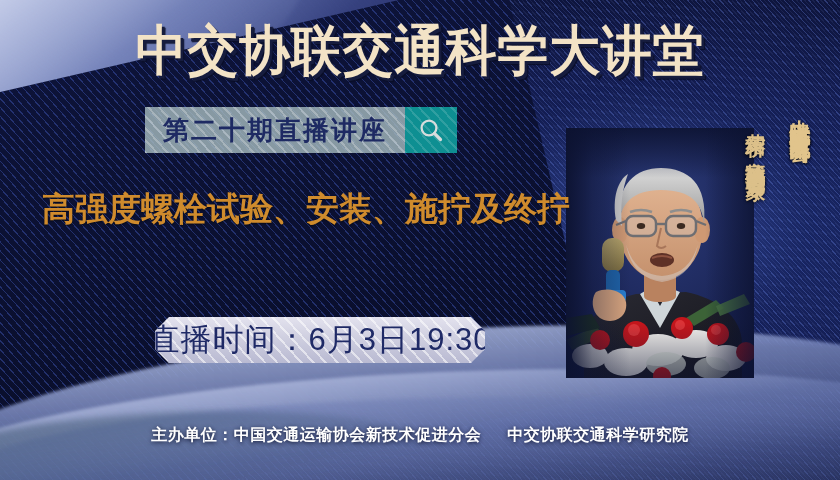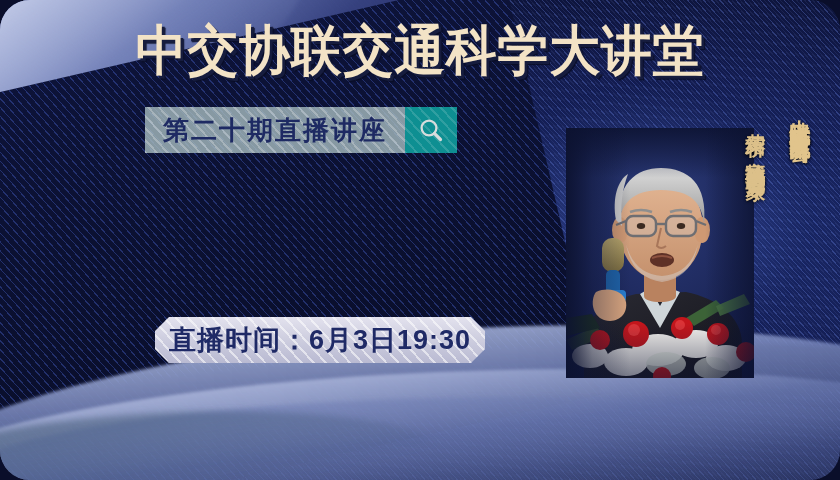--- a/index.html
+++ b/index.html
@@ -1,21 +1,20 @@
 <!DOCTYPE html>
 <html><head>
 <meta charset="utf-8">
 <style>
   html,body{margin:0;padding:0;background:#0a0e2a;}
   *{box-sizing:border-box;}
   .poster{
     position:relative;width:840px;height:480px;overflow:hidden;
     font-family:"Liberation Sans","DejaVu Sans",sans-serif;
     background:#0b1030;
-    border-radius:30px;
   }
   
   .bg-base{
     position:absolute;inset:0;
     background:
       radial-gradient(120% 90% at 82% 48%, #1b2a6b 0%, #131c50 35%, #0c1236 62%, #080c26 100%),
       linear-gradient(180deg,#0c1438 0%,#0a0f2c 55%,#090d28 100%);
   }
   
   .bg-stripes{
@@ -174,21 +173,21 @@
     box-shadow:0 2px 10px rgba(0,0,0,.35);
   }
   .timebar::after{
     content:"";position:absolute;left:0;top:0;right:0;bottom:0;
     background:repeating-linear-gradient(48deg,
       rgba(255,255,255,.55) 0px, rgba(255,255,255,.55) 2px,
       rgba(255,255,255,0) 2px, rgba(255,255,255,0) 9px);
   }
   .timebar-text{
     position:relative;z-index:2;
-    font-size:27px;font-weight:700;letter-spacing:1px;
+    font-size:31px;font-weight:400;letter-spacing:1px;
     color:#1f2a66;white-space:nowrap;
   }
   
   .photo{
     position:absolute;left:566px;top:128px;width:188px;height:250px;
     overflow:hidden;
   }
   .photo svg{display:block;}
   .photo-fade{
     position:absolute;inset:0;
@@ -354,23 +353,27 @@
     </div>
     <div class="subbar-search">
       <svg width="26" height="26" viewBox="0 0 26 26" aria-hidden="true">
         <circle cx="11" cy="11" r="7.4" fill="none" stroke="#d8dcdc" stroke-width="2.3"></circle>
         <line x1="16.4" y1="16.4" x2="22.5" y2="22.5" stroke="#d8dcdc" stroke-width="3.2" stroke-linecap="round"></line>
       </svg>
     </div>
   </div>
 
   <div class="topic">
+    <div>高强度螺栓试验、安装、施拧及终拧</div>
   </div>
 
   <div class="timebar">
     <span class="timebar-text">直播时间：6月3日19:30</span>
   </div>
 
   <div class="vcol vcol-org">中铁大桥科学研究院有限公司</div>
   <div class="vcol vcol-person">黄绍桥　高栓试验研究首席专家</div>
 
+  <div class="footer">
+    <span>主办单位：</span><span>中国交通运输协会新技术促进分会</span><span class="gap"></span><span>中交协联交通科学研究院</span>
+  </div>
 
 </div>
 
 </body></html>

